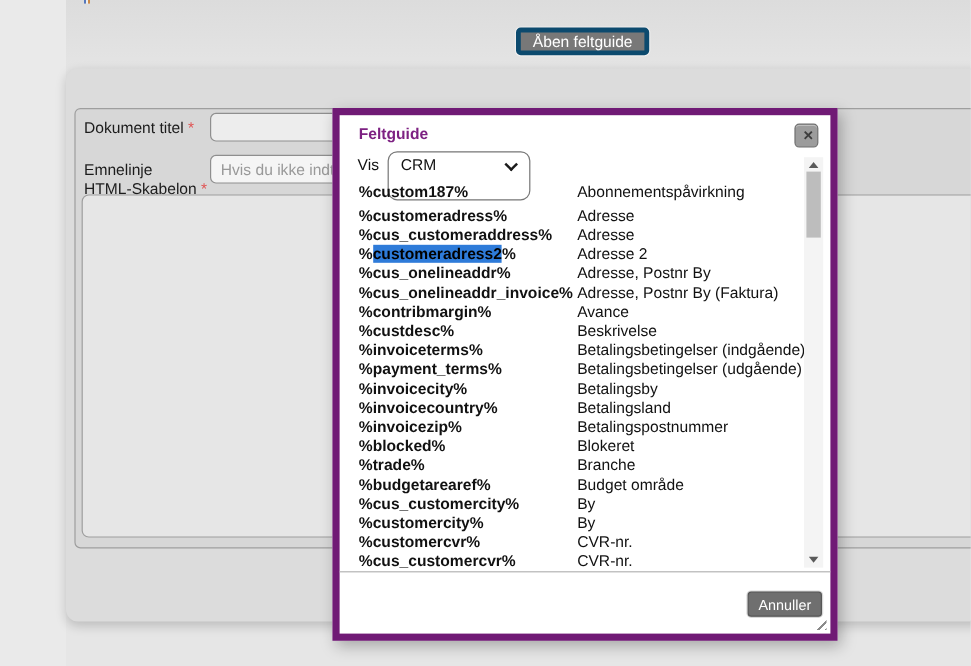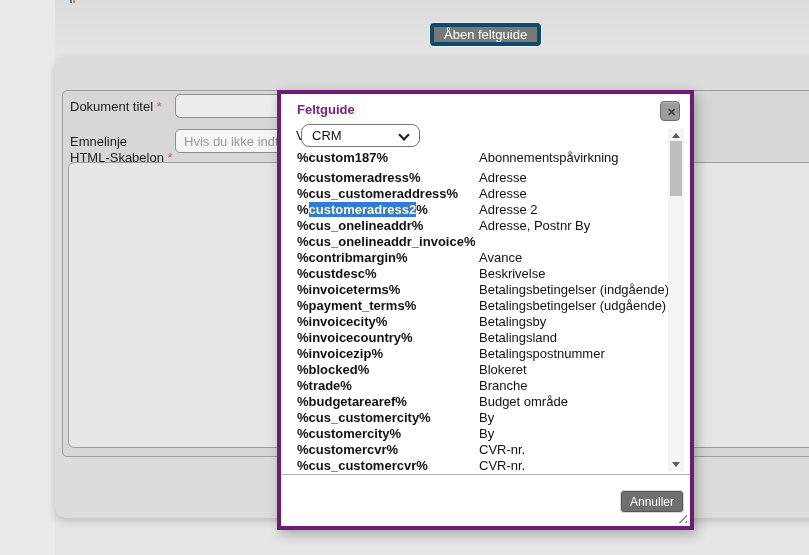--- a/index.html
+++ b/index.html
@@ -26,37 +26,37 @@
   .tinput{position:absolute;left:175px;width:470px;height:24px;box-sizing:border-box;
     border:1px solid #8f8f8f;border-radius:5px;font-family:"Liberation Sans",sans-serif;
     font-size:13px;padding:0 8px;color:#222;}
   .tinput::placeholder{color:#999;}
   #dok-input{top:94px;background:#ededed;}
   #emn-input{top:129px;background:#f5f5f5;}
   .tarea{position:absolute;left:68px;top:162px;width:750px;height:286px;box-sizing:border-box;
     background:#e6e6e6;border:1px solid #9e9e9e;border-radius:6px;resize:none;}
 
   .modal{position:absolute;left:277px;top:90px;width:409px;height:432px;background:#ffffff;
-    border:4px solid #701a75;box-shadow:3px 4px 12px rgba(0,0,0,.28);font-size:13px;}
+    border:6px solid #701a75;box-shadow:3px 4px 12px rgba(0,0,0,.28);font-size:13px;}
   .modal-title{position:absolute;left:16px;top:8px;font-size:13px;font-weight:bold;
     color:var(--accent,#7d2182);}
   .close-btn{position:absolute;left:379px;top:7px;width:20px;height:20px;background:#9c9c9c;
     border:1px solid #6f6f6f;border-radius:4px;color:#3c3c3c;font-weight:bold;font-size:11px;
     line-height:18px;text-align:center;box-shadow:inset 0 1px 0 rgba(255,255,255,.35);cursor:pointer;}
   .vis-label{position:absolute;left:15px;top:34px;color:#111;}
-  .vis-select{position:absolute;left:20px;top:30px;width:119px;height:23px;box-sizing:border-box;
+  .vis-select{position:absolute;left:40px;top:30px;width:119px;height:41px;box-sizing:border-box;
     background:#fff;border:1px solid #767676;border-radius:8px;line-height:21px;
     padding-left:10px;color:#111;cursor:pointer;}
   .chev{position:absolute;right:11px;top:6px;width:6px;height:6px;
     border-right:2px solid #1b1b1b;border-bottom:2px solid #1b1b1b;transform:rotate(45deg);}
 
   .frow{position:absolute;left:16px;right:34px;height:16px;line-height:16px;color:#111;}
   .fcode{position:absolute;left:0;font-weight:bold;white-space:nowrap;}
   .fdesc{position:absolute;left:182px;white-space:nowrap;}
-  .hl{background:var(--selection,#2e7bd9);color:#fef9c3;text-align:center;}
+  .hl{background:var(--selection,#2e7bd9);color:#000000;text-align:center;}
 
   .sb{position:absolute;left:387px;top:35px;width:16px;height:342px;background:#f4f4f4;}
   .sb-thumb{position:absolute;left:2px;top:12px;width:12px;height:55px;background:#bdbdbd;}
   .arr{position:absolute;left:4px;width:0;height:0;border-left:4px solid transparent;
     border-right:4px solid transparent;}
   .arr-up{top:4px;border-bottom:5px solid #5a5a5a;}
   .arr-down{bottom:4px;border-top:5px solid #5a5a5a;}
 
   .sep{position:absolute;left:0;right:0;top:380px;border-top:1px solid #b3b3b3;}
   .annuller{position:absolute;left:340px;top:397px;height:21px;padding:0 8px;background:#6f6f6f;
@@ -121,20 +121,21 @@
         <div class="frow" style="top: 108px;">
           <span class="fcode">%<span class="hl">customeradress2</span>%</span>
           <span class="fdesc">Adresse 2</span>
         </div>
         <div class="frow" style="top: 124px;">
           <span class="fcode">%cus_onelineaddr%</span>
           <span class="fdesc">Adresse, Postnr By</span>
         </div>
         <div class="frow" style="top: 140px;">
           <span class="fcode">%cus_onelineaddr_invoice%</span>
+          <span class="fdesc">Adresse, Postnr By (Faktura)</span>
         </div>
         <div class="frow" style="top: 156px;">
           <span class="fcode">%contribmargin%</span>
           <span class="fdesc">Avance</span>
         </div>
         <div class="frow" style="top: 172px;">
           <span class="fcode">%custdesc%</span>
           <span class="fdesc">Beskrivelse</span>
         </div>
         <div class="frow" style="top: 188px; text-align: center;">

